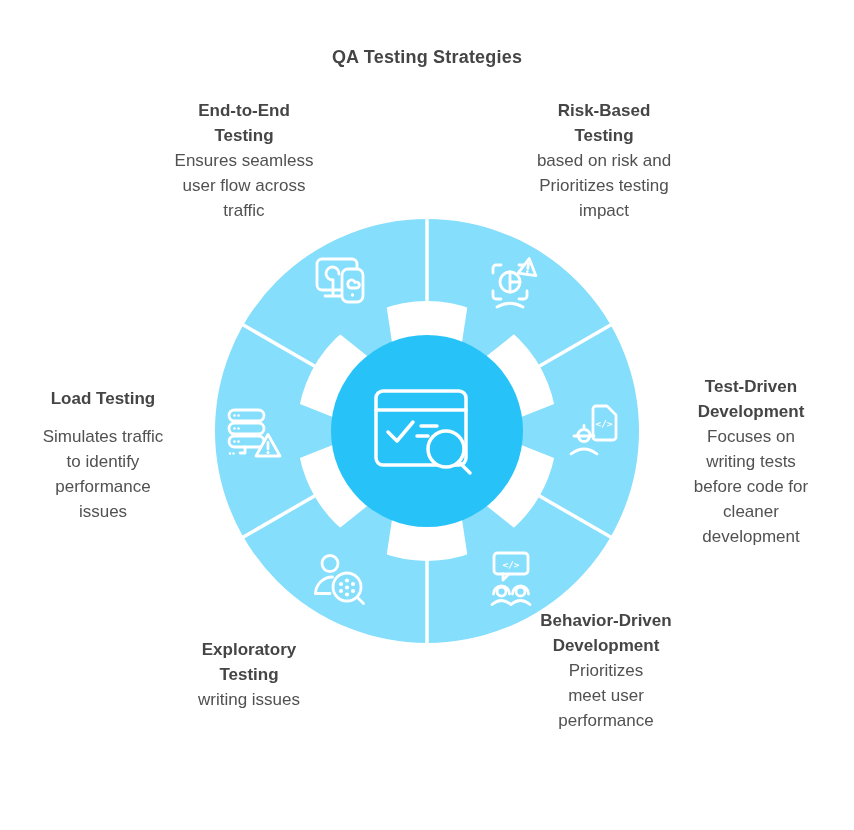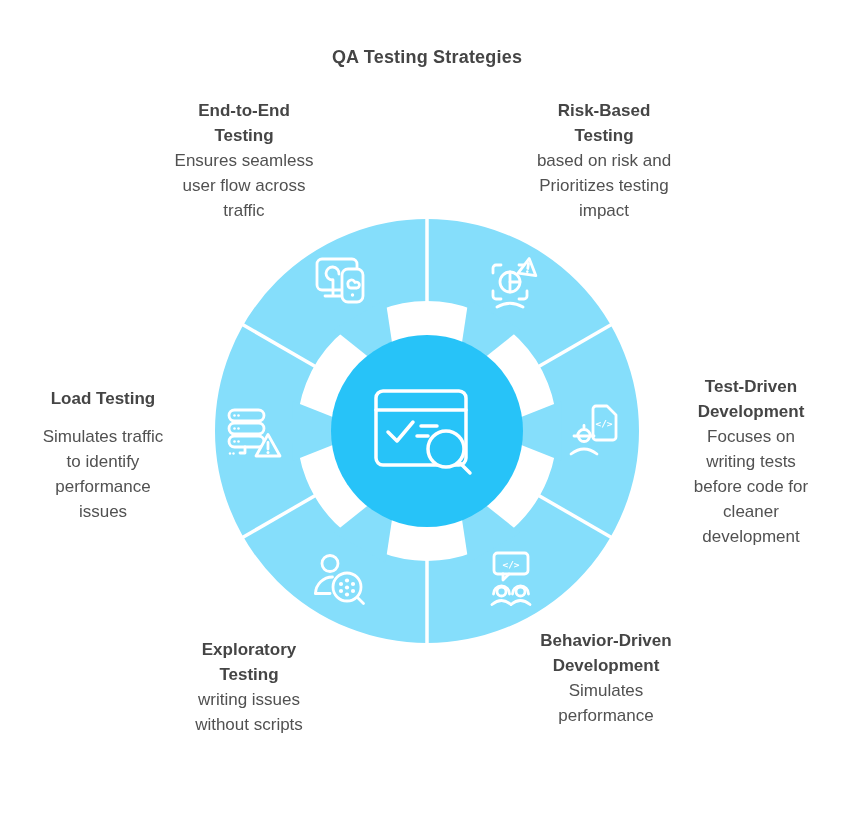--- a/index.html
+++ b/index.html
@@ -183,39 +183,39 @@
       </div>
     <div class="label-desc">
         <div>Focuses on</div>
         <div>writing tests</div>
         <div>before code for</div>
         <div>cleaner</div>
         <div>development</div>
       </div>
   </div>
 
-  <div class="label" style="left:606px;top:628px">
+  <div class="label" style="left:606px;top:608px">
     <div class="label-title">
         <div>Behavior-Driven</div>
         <div>Development</div>
       </div>
     <div class="label-desc">
-        <div>Simulates</div>
+        <div>Prioritizes</div>
+        <div>meet user</div>
         <div>performance</div>
       </div>
   </div>
 
   <div class="label" style="left:249px;top:637px">
     <div class="label-title">
         <div>Exploratory</div>
         <div>Testing</div>
       </div>
     <div class="label-desc">
         <div>writing issues</div>
-        <div>without scripts</div>
       </div>
   </div>
 
   <div class="label spaced" style="left:103px;top:386px">
     <div class="label-title">
         <div>Load Testing</div>
       </div>
     <div class="label-desc">
         <div>Simulates traffic</div>
         <div>to identify</div>

